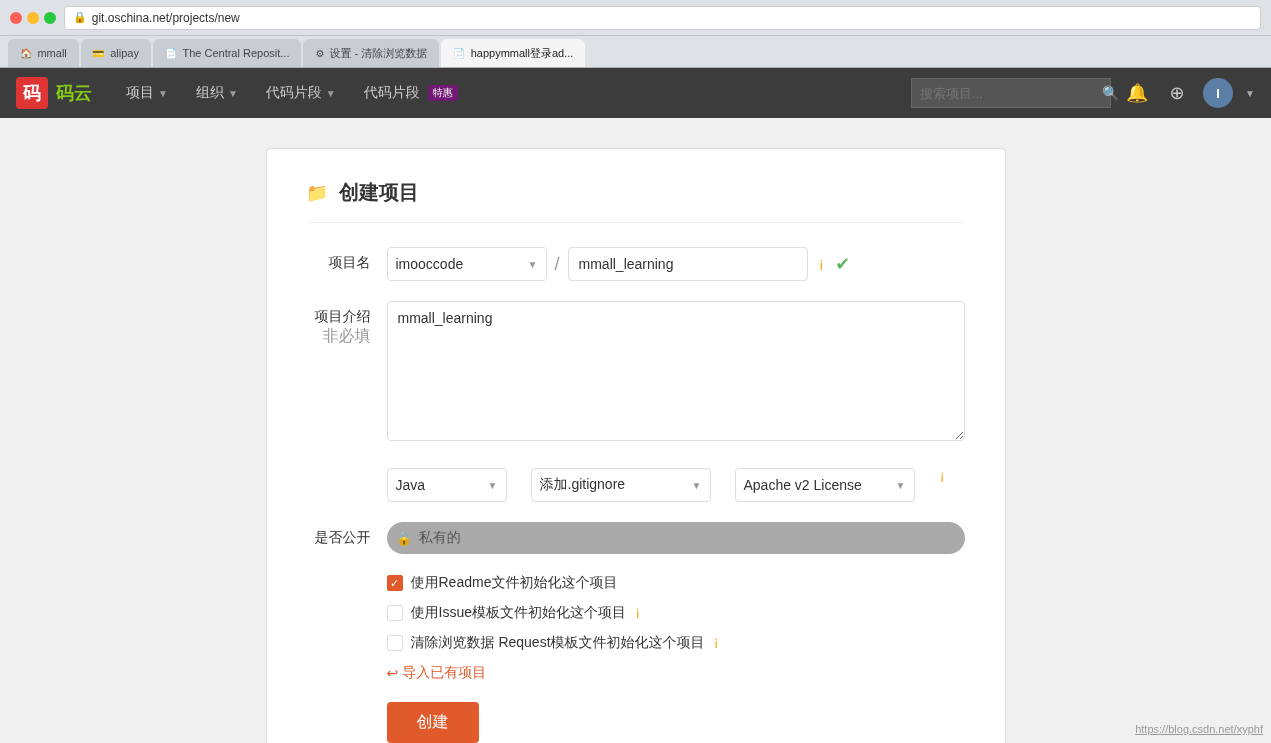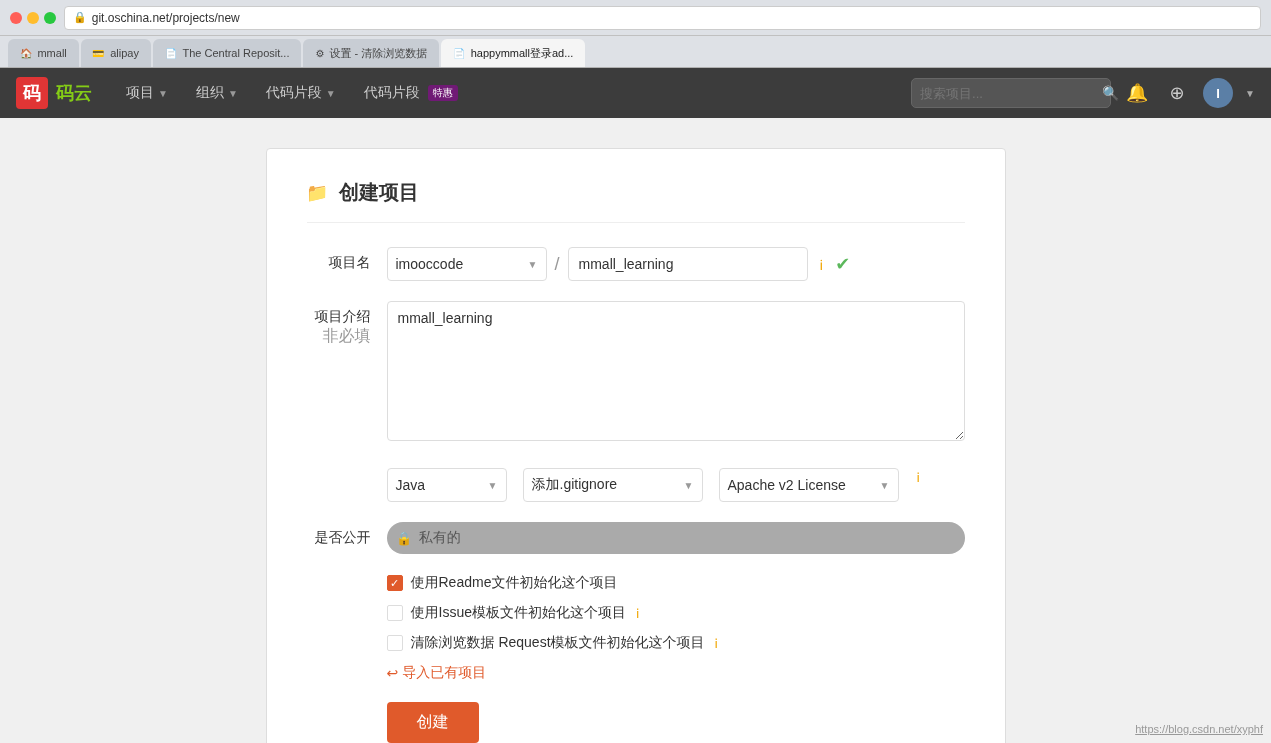--- a/index.html
+++ b/index.html
@@ -123,21 +123,21 @@
     }
     .navbar-right {
       margin-left: auto;
       display: flex;
       align-items: center;
       gap: 12px;
     }
     .search-bar {
       background: #555;
       border: 1px solid #666;
-      border-radius: 5px;
+      border-radius: 0;
       height: 30px;
       width: 200px;
       display: flex;
       align-items: center;
       padding: 0 8px;
       gap: 6px;
     }
     .search-input-fake {
       background: transparent;
       border: none;
@@ -261,21 +261,21 @@
       color: #333;
       width: 100%;
       height: 140px;
       resize: vertical;
       font-family: inherit;
     }
 
     .options-row {
       display: flex;
       align-items: flex-start;
-      gap: 16px;
+      gap: 24px;
       margin-top: 4px;
     }
     .option-select {
       border: 1px solid #ddd;
       border-radius: 4px;
       height: 34px;
       padding: 0 8px;
       font-size: 14px;
       color: #333;
       background: white;

